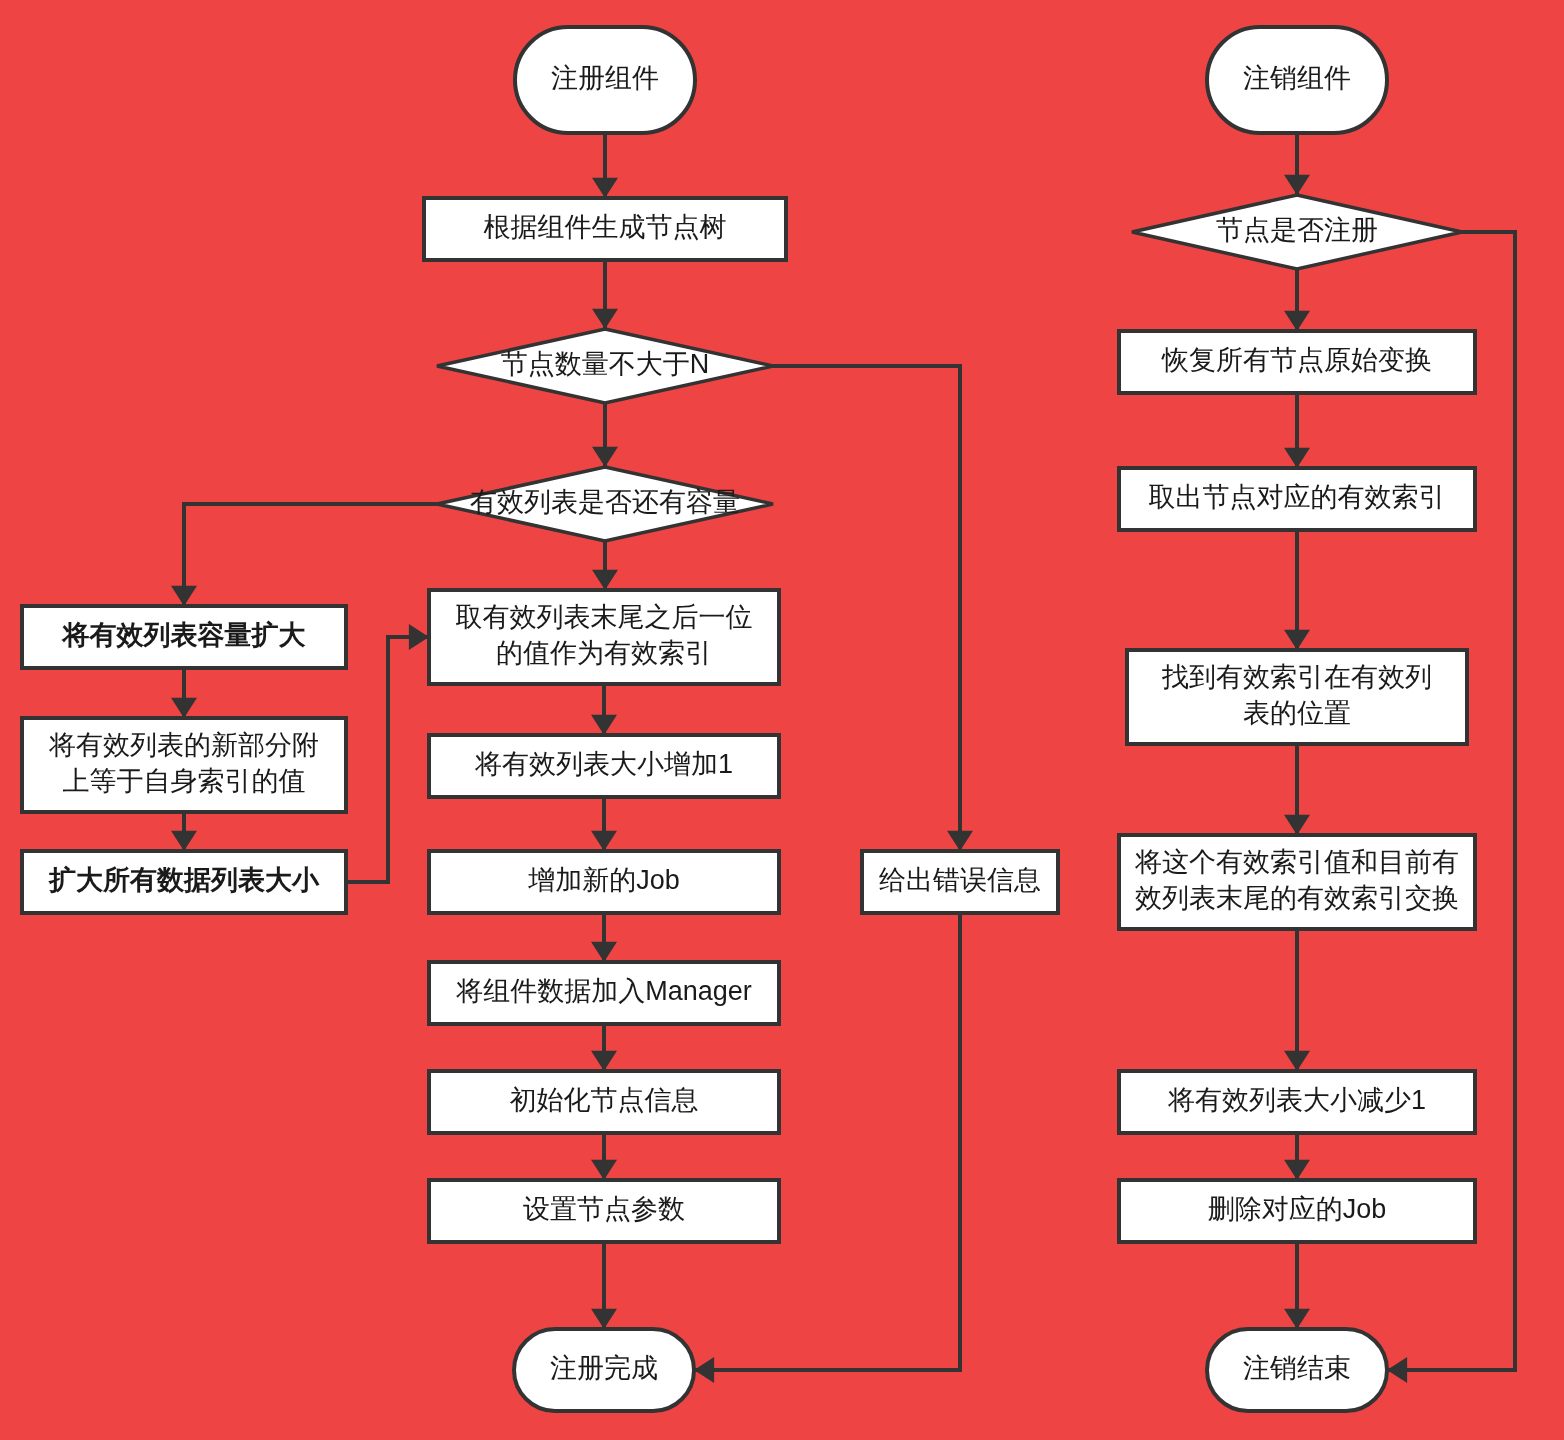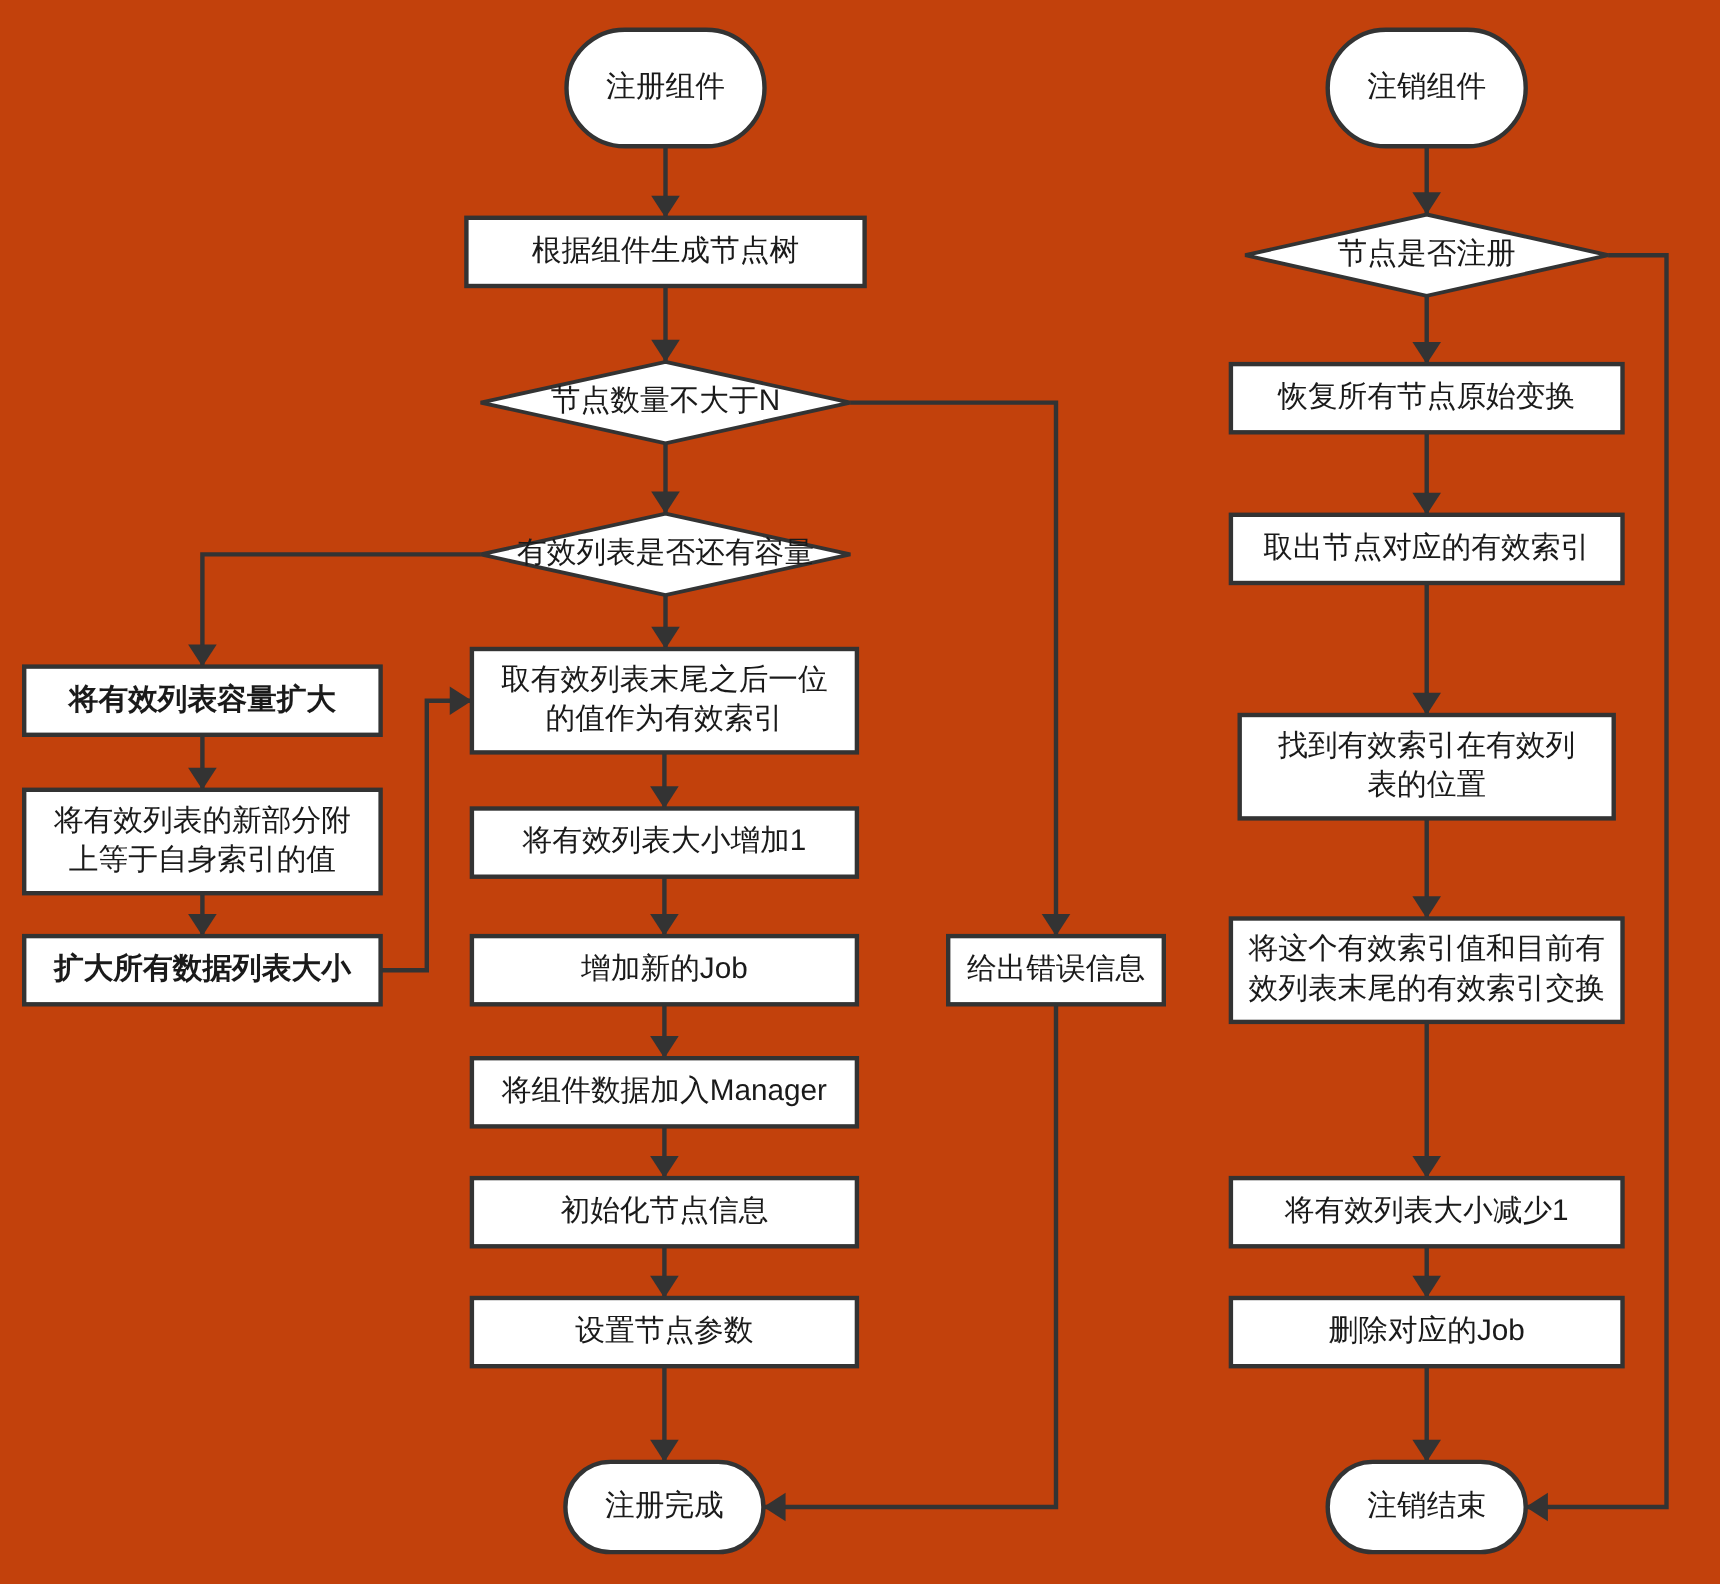--- a/index.html
+++ b/index.html
@@ -7,21 +7,21 @@
     padding: 0;
     background: #ffffff;
   }
   body {
     font-family: "Liberation Sans", "DejaVu Sans", sans-serif;
   }
   #flowchart-root {
     position: relative;
     width: 1564px;
     height: 1440px;
-    background: #c2410c;
+    background: #ef4444;
     overflow: hidden;
   }
   svg.fc-canvas {
     position: absolute;
     top: 0;
     left: 0;
     width: 1564px;
     height: 1440px;
     display: block;
   }

